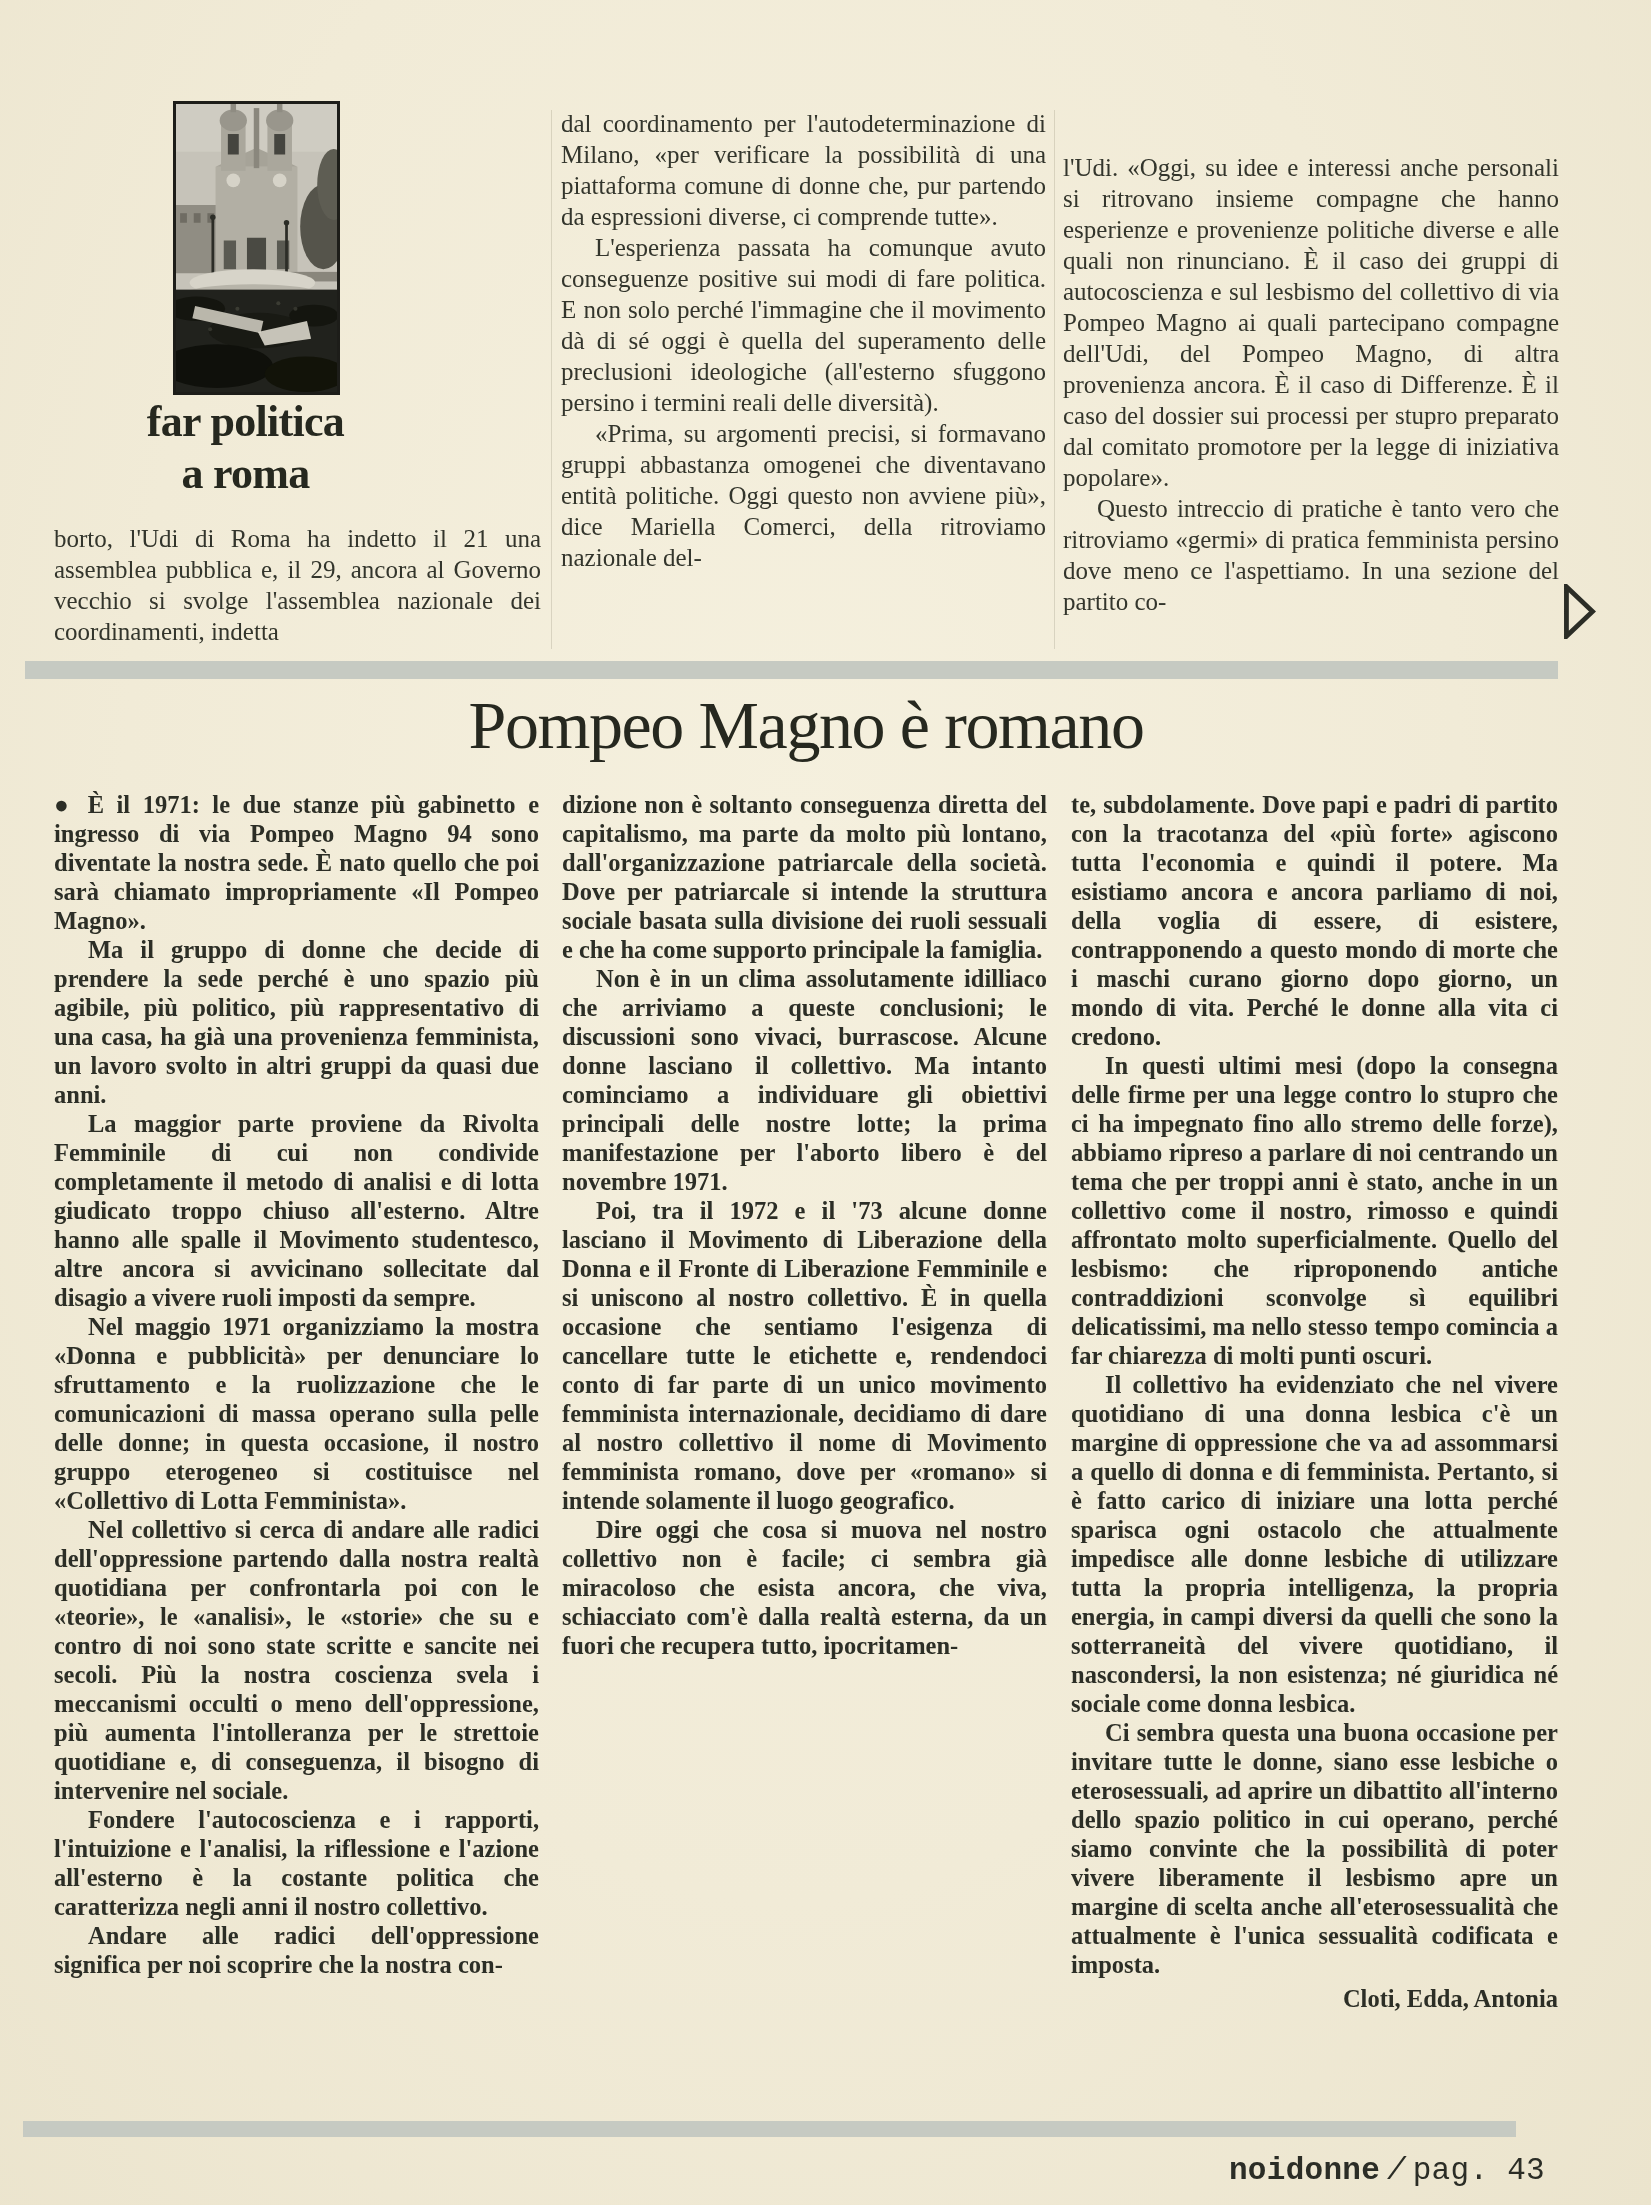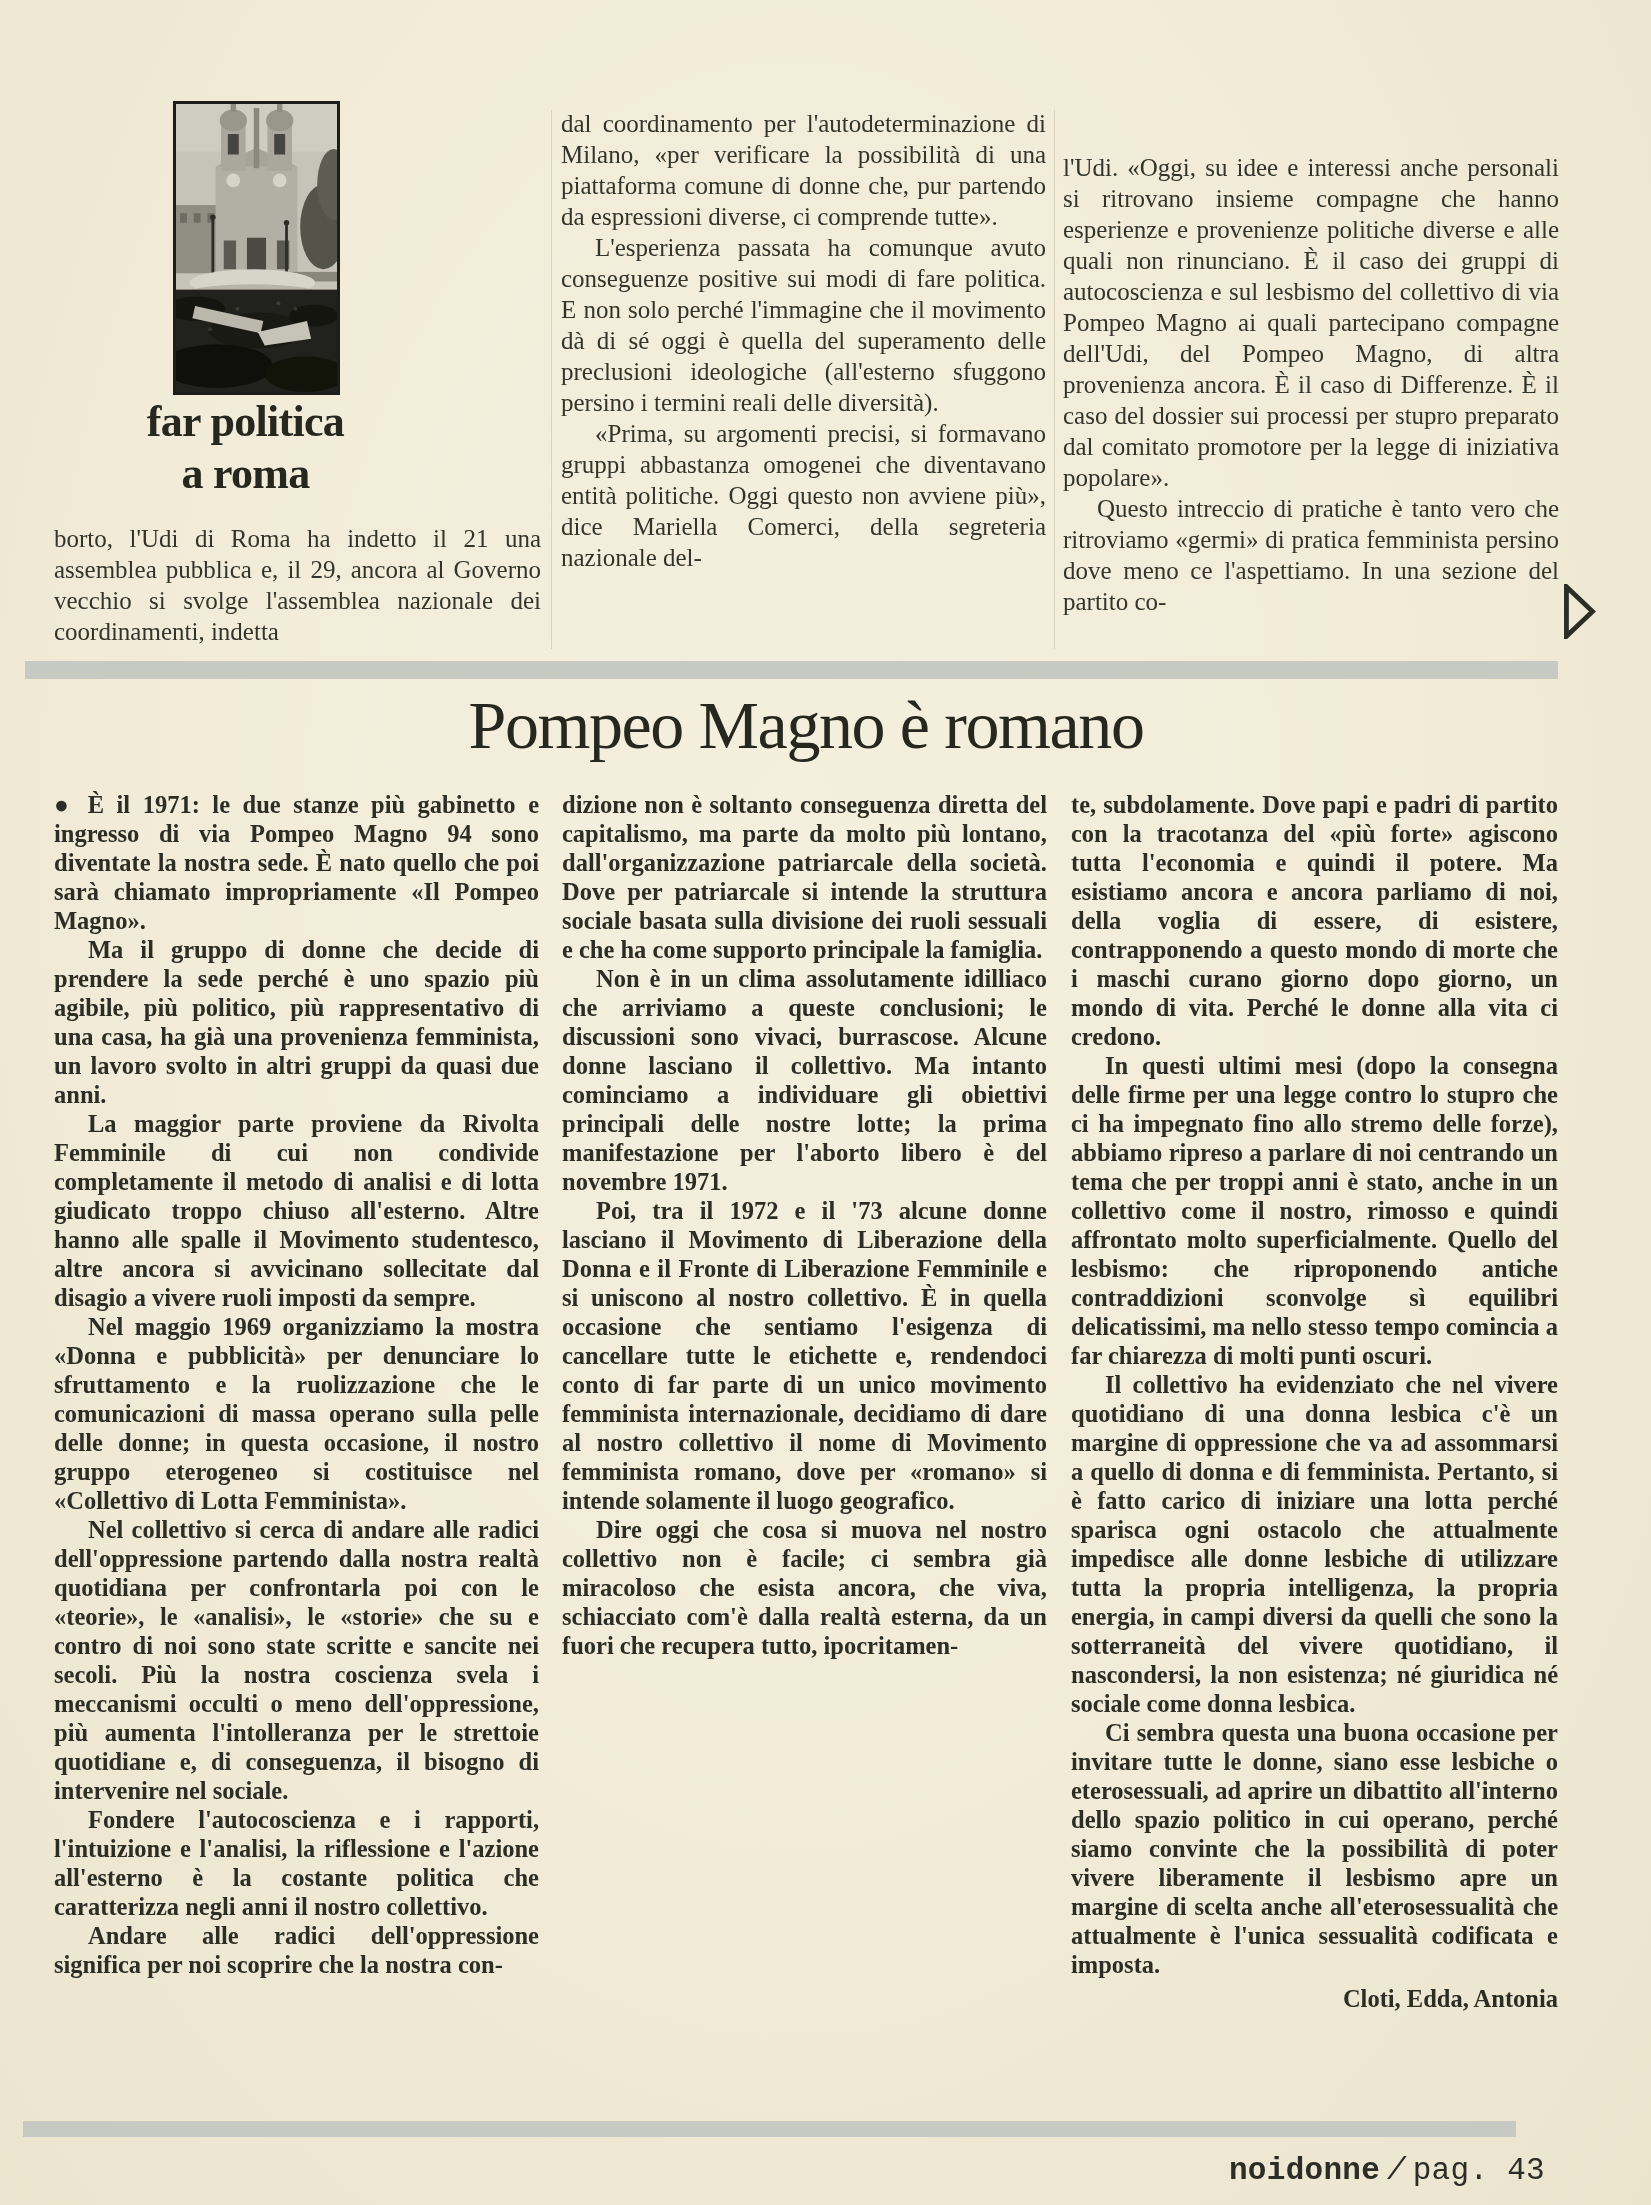--- a/index.html
+++ b/index.html
@@ -120,21 +120,21 @@
 
 <div class="headline-small" style="white-space:pre-line">far politica
 a roma</div>
 
 <div id="top-col1-text" class="top-col-text">
     <p>borto, l'Udi di Roma ha indetto il 21 una assemblea pubblica e, il 29, ancora al Governo vecchio si svolge l'assemblea nazionale dei coordinamenti, indetta</p>
   </div>
 <div id="top-col2" class="top-col-text">
     <p>dal coordinamento per l'autodeterminazione di Milano, «per verificare la possibilità di una piattaforma comune di donne che, pur partendo da espressioni diverse, ci comprende tutte».</p>
     <p>L'esperienza passata ha comunque avuto conseguenze positive sui modi di fare politica. E non solo perché l'immagine che il movimento dà di sé oggi è quella del superamento delle preclusioni ideologiche (all'esterno sfuggono persino i termini reali delle diversità).</p>
-    <p>«Prima, su argomenti precisi, si formavano gruppi abbastanza omogenei che diventavano entità politiche. Oggi questo non avviene più», dice Mariella Comerci, della segreteria nazionale del-</p>
+    <p>«Prima, su argomenti precisi, si formavano gruppi abbastanza omogenei che diventavano entità politiche. Oggi questo non avviene più», dice Mariella Comerci, della ritroviamo nazionale del-</p>
   </div>
 <div id="top-col3" class="top-col-text">
     <p>l'Udi. «Oggi, su idee e interessi anche personali si ritrovano insieme compagne che hanno esperienze e provenienze politiche diverse e alle quali non rinunciano. È il caso dei gruppi di autocoscienza e sul lesbismo del collettivo di via Pompeo Magno ai quali partecipano compagne dell'Udi, del Pompeo Magno, di altra provenienza ancora. È il caso di Differenze. È il caso del dossier sui processi per stupro preparato dal comitato promotore per la legge di iniziativa popolare».</p>
     <p>Questo intreccio di pratiche è tanto vero che ritroviamo «germi» di pratica femminista persino dove meno ce l'aspettiamo. In una sezione del partito co-</p>
   </div>
 
 <div id="rule-1" class="col-rule"></div>
 <div id="rule-2" class="col-rule"></div>
 
 <div class="continuation-arrow">
@@ -145,21 +145,21 @@
 
 <div id="bar-top" class="bar"></div>
 <div id="bar-bottom" class="bar"></div>
 
 <div class="main-headline">Pompeo Magno è romano</div>
 
 <div id="main-col1" class="main-col">
     <p>●  È il 1971: le due stanze più gabinetto e ingresso di via Pompeo Magno 94 sono diventate la nostra sede. È nato quello che poi sarà chiamato impropriamente «Il Pompeo Magno».</p>
     <p>Ma il gruppo di donne che decide di prendere la sede perché è uno spazio più agibile, più politico, più rappresentativo di una casa, ha già una provenienza femminista, un lavoro svolto in altri gruppi da quasi due anni.</p>
     <p>La maggior parte proviene da Rivolta Femminile di cui non condivide completamente il metodo di analisi e di lotta giudicato troppo chiuso all'esterno. Altre hanno alle spalle il Movimento studentesco, altre ancora si avvicinano sollecitate dal disagio a vivere ruoli imposti da sempre.</p>
-    <p>Nel maggio 1969 organizziamo la mostra «Donna e pubblicità» per denunciare lo sfruttamento e la ruolizzazione che le comunicazioni di massa operano sulla pelle delle donne; in questa occasione, il nostro gruppo eterogeneo si costituisce nel «Collettivo di Lotta Femminista».</p>
+    <p>Nel maggio 1971 organizziamo la mostra «Donna e pubblicità» per denunciare lo sfruttamento e la ruolizzazione che le comunicazioni di massa operano sulla pelle delle donne; in questa occasione, il nostro gruppo eterogeneo si costituisce nel «Collettivo di Lotta Femminista».</p>
     <p>Nel collettivo si cerca di andare alle radici dell'oppressione partendo dalla nostra realtà quotidiana per confrontarla poi con le «teorie», le «analisi», le «storie» che su e contro di noi sono state scritte e sancite nei secoli. Più la nostra coscienza svela i meccanismi occulti o meno dell'oppressione, più aumenta l'intolleranza per le strettoie quotidiane e, di conseguenza, il bisogno di intervenire nel sociale.</p>
     <p>Fondere l'autocoscienza e i rapporti, l'intuizione e l'analisi, la riflessione e l'azione all'esterno è la costante politica che caratterizza negli anni il nostro collettivo.</p>
     <p>Andare alle radici dell'oppressione significa per noi scoprire che la nostra con-</p>
   </div>
 <div id="main-col2" class="main-col">
     <p>dizione non è soltanto conseguenza diretta del capitalismo, ma parte da molto più lontano, dall'organizzazione patriarcale della società. Dove per patriarcale si intende la struttura sociale basata sulla divisione dei ruoli sessuali e che ha come supporto principale la famiglia.</p>
     <p>Non è in un clima assolutamente idilliaco che arriviamo a queste conclusioni; le discussioni sono vivaci, burrascose. Alcune donne lasciano il collettivo. Ma intanto cominciamo a individuare gli obiettivi principali delle nostre lotte; la prima manifestazione per l'aborto libero è del novembre 1971.</p>
     <p>Poi, tra il 1972 e il '73 alcune donne lasciano il Movimento di Liberazione della Donna e il Fronte di Liberazione Femminile e si uniscono al nostro collettivo. È in quella occasione che sentiamo l'esigenza di cancellare tutte le etichette e, rendendoci conto di far parte di un unico movimento femminista internazionale, decidiamo di dare al nostro collettivo il nome di Movimento femminista romano, dove per «romano» si intende solamente il luogo geografico.</p>
     <p>Dire oggi che cosa si muova nel nostro collettivo non è facile; ci sembra già miracoloso che esista ancora, che viva, schiacciato com'è dalla realtà esterna, da un fuori che recupera tutto, ipocritamen-</p>
   </div>

